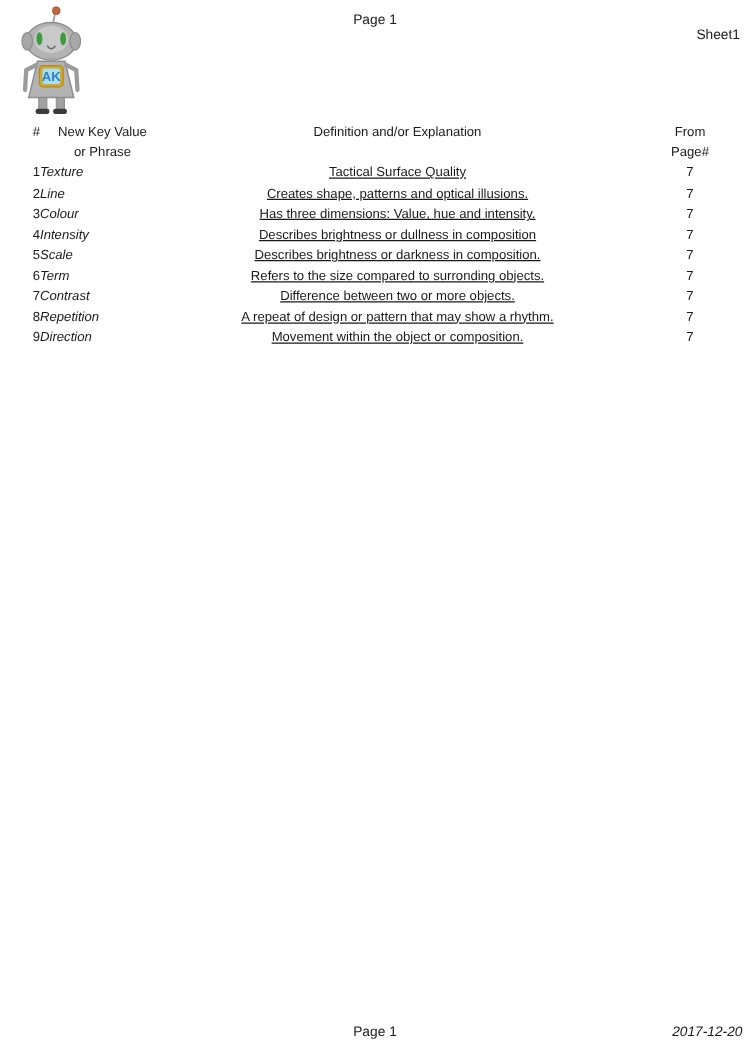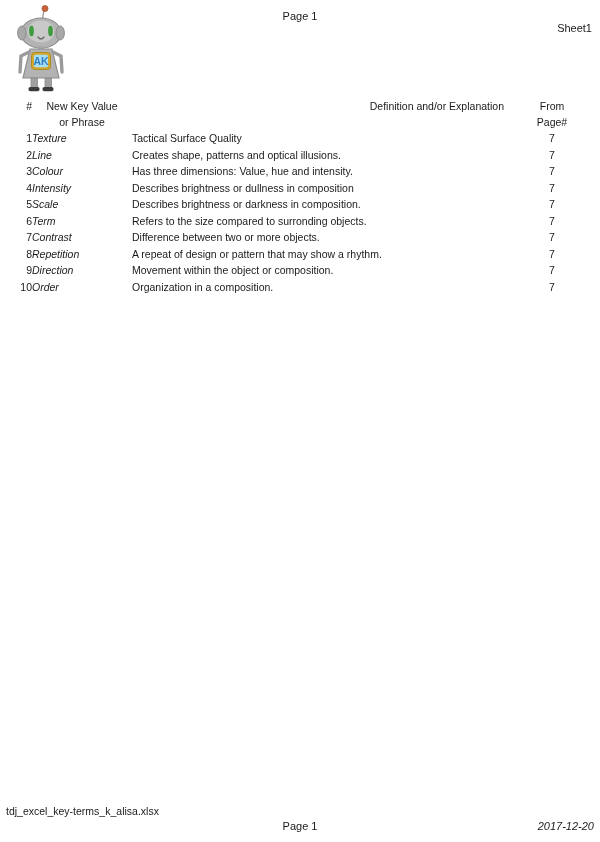--- a/index.html
+++ b/index.html
@@ -91,42 +91,43 @@
     color: #1a1a1a;
     padding-bottom: 2px;
   }
   th.h-num {
     text-align: right;
     padding-right: 6px;
     vertical-align: bottom;
     padding-bottom: 4px;
   }
   th.h-term  { text-align: center; }
-  th.h-def   { text-align: right; vertical-align: middle; }
+  th.h-def   { text-align: center; vertical-align: middle; }
   th.h-page  { text-align: center; }
   .hdr-line2 { display: block; }
 
   tbody td {
     font-size: 10.5px;
     line-height: 16.5px;
     color: #1a1a1a;
     height: 16.5px;
   }
   td.c-num {
     text-align: right;
     padding-right: 7px;
   }
   td.c-term {
     text-align: left;
     padding-left: 4px;
     font-style: italic;
   }
   td.c-def {
-    text-align: left;
+    text-align: center;
     padding-left: 3px;
+    text-decoration: underline;
   }
   td.c-page {
     text-align: center;
     padding-left: 2px;
   }
 
   
   .file-name {
     position: absolute;
     left: 6px;
@@ -281,30 +282,23 @@
             <td class="c-term">Repetition</td>
             <td class="c-def">A repeat of design or pattern that may show a rhythm.</td>
             <td class="c-page">7</td>
           </tr>
           <tr>
             <td class="c-num">9</td>
             <td class="c-term">Direction</td>
             <td class="c-def">Movement within the object or composition.</td>
             <td class="c-page">7</td>
           </tr>
-          <tr>
-            <td class="c-num">10</td>
-            <td class="c-term">Order</td>
-            <td class="c-def">Organization in a composition.</td>
-            <td class="c-page">7</td>
-          </tr>
         </tbody>
     </table>
   </div>
 
-  <div class="file-name">tdj_excel_key-terms_k_alisa.xlsx</div>
 
   <div class="page-footer">
     <div class="ftr-center">Page 1</div>
     <div class="ftr-right">2017-12-20</div>
   </div>
 
 </div>
 
 </body></html>

